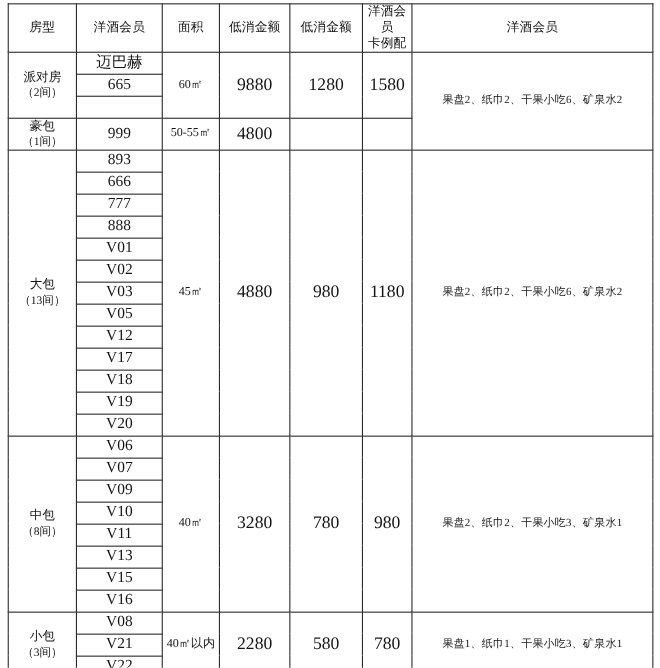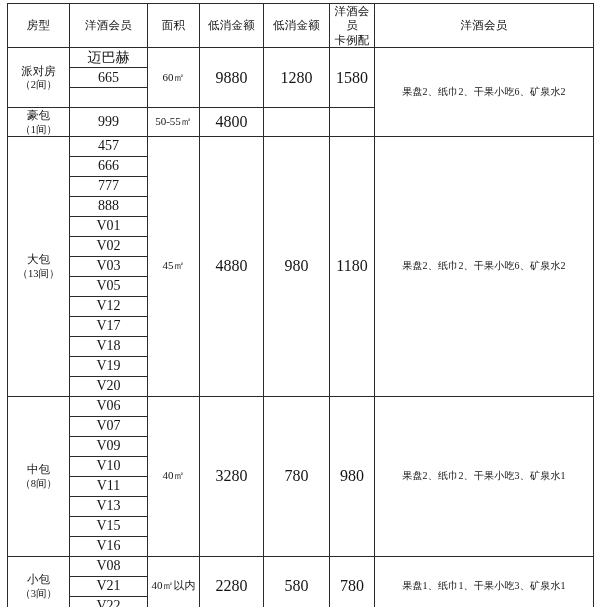--- a/index.html
+++ b/index.html
@@ -135,21 +135,21 @@
         <td class="num">4800</td>
         <td class="num"></td>
         <td class="num"></td>
       </tr>
 
       <tr>
         <td class="rowtype" rowspan="13">
           <span>大包</span>
           <span class="cnt">（13间）</span>
         </td>
-        <td class="name">457</td>
+        <td class="name">893</td>
         <td class="area" rowspan="13">45㎡</td>
         <td class="num" rowspan="13">4880</td>
         <td class="num" rowspan="13">980</td>
         <td class="num" rowspan="13">1180</td>
         <td class="items" rowspan="13">果盘2、纸巾2、干果小吃6、矿泉水2</td>
       </tr>
       <tr>
           <td class="name">666</td>
         </tr>
       <tr>

